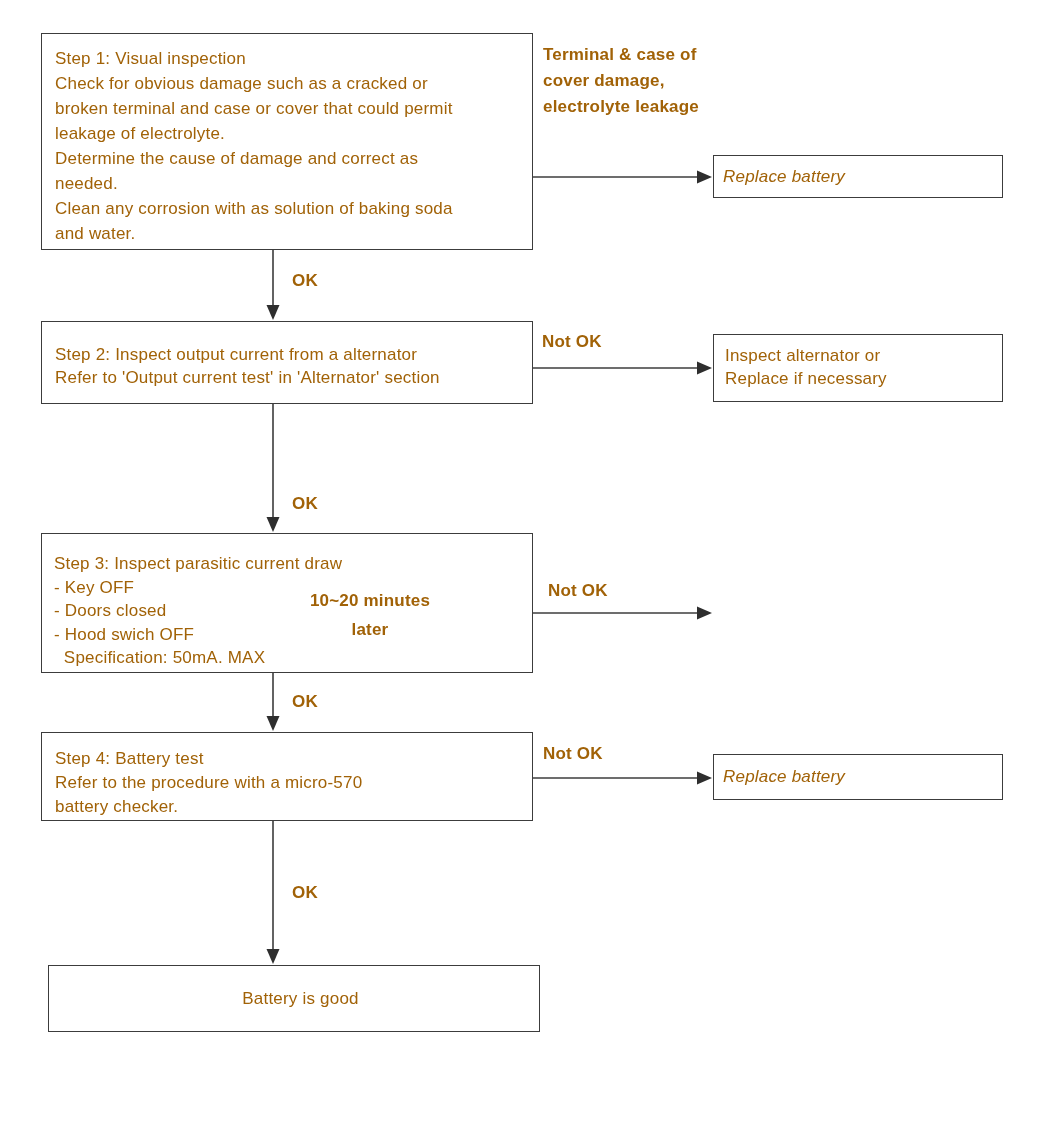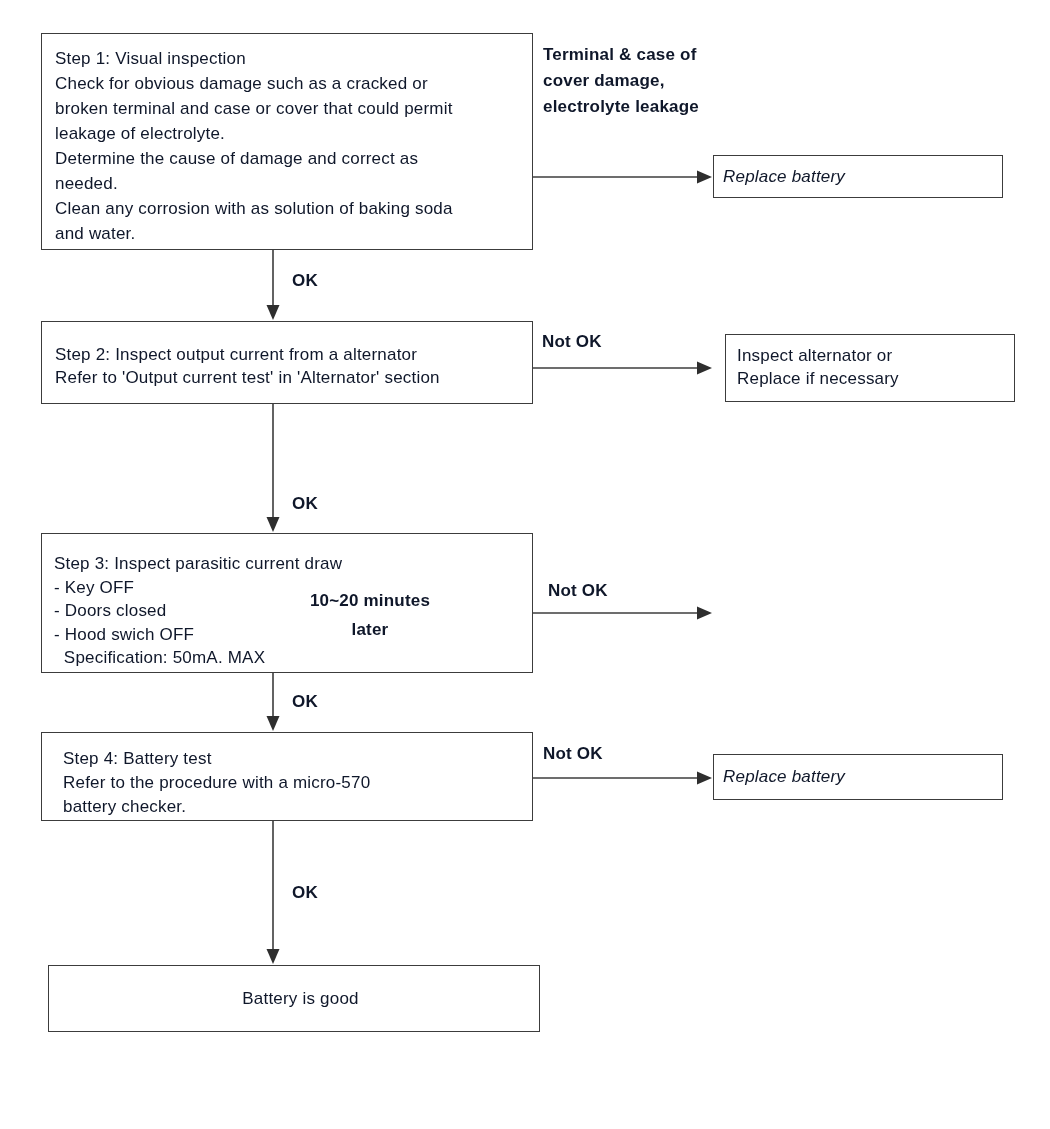--- a/index.html
+++ b/index.html
@@ -2,21 +2,21 @@
 <html><head>
 <meta charset="utf-8">
 <style>
   html, body { margin: 0; padding: 0; background: #ffffff; }
   .canvas {
     position: relative;
     width: 1050px;
     height: 1129px;
     background: #ffffff;
     font-family: "Liberation Sans", sans-serif;
-    color: #0f172a;
+    color: #a16207;
     overflow: hidden;
   }
   .connectors {
     position: absolute;
     left: 0; top: 0;
     width: 1050px; height: 1129px;
   }
   .connectors line, .connectors polyline {
     stroke: #3c3c3c;
     stroke-width: 1.6;
@@ -119,21 +119,21 @@
 
   <div class="lbl" style="left:292px; top:271px;">OK</div>
 
   <div class="box" style="left:41px; top:321px; width:492px; height:83px; padding:21px 13px;">
     <div class="txt" style="line-height:23px;">Step 2: Inspect output current from a alternator
 Refer to 'Output current test' in 'Alternator' section</div>
   </div>
 
   <div class="lbl" style="left:542px; top:332px;">Not OK</div>
 
-  <div class="box" style="left:713px; top:334px; width:290px; height:68px; padding:9px 11px;margin-left:12px;">
+  <div class="box" style="left:713px; top:334px; width:290px; height:68px; padding:9px 11px;">
     <div class="txt" style="line-height:23px;">Inspect alternator or
 Replace if necessary</div>
   </div>
 
   <div class="lbl" style="left:292px; top:494px;">OK</div>
 
   <div class="box" style="left:41px; top:533px; width:492px; height:140px; padding:18px 12px;">
     <div class="txt" style="line-height:23.5px;">Step 3: Inspect parasitic current draw
 - Key OFF
 - Doors closed
@@ -142,21 +142,21 @@
   </div>
 
   <div class="lbl" style="left:297px; top:586px; width:146px; text-align:center; line-height:29px;">10~20 minutes
 later</div>
 
   <div class="lbl" style="left:548px; top:581px;">Not OK</div>
 
 
   <div class="lbl" style="left:292px; top:692px;">OK</div>
 
-  <div class="box" style="left:41px; top:732px; width:492px; height:89px; padding:14px 21px;">
+  <div class="box" style="left:41px; top:732px; width:492px; height:89px; padding:14px 13px;">
     <div class="txt" style="line-height:24px;">Step 4: Battery test
 Refer to the procedure with a micro-570
 battery checker.</div>
   </div>
 
   <div class="lbl" style="left:543px; top:744px;">Not OK</div>
 
   <div class="box vcenter" style="left:713px; top:754px; width:290px; height:46px; padding-left:9px;">
     <div class="txt">Replace battery</div>
   </div>

